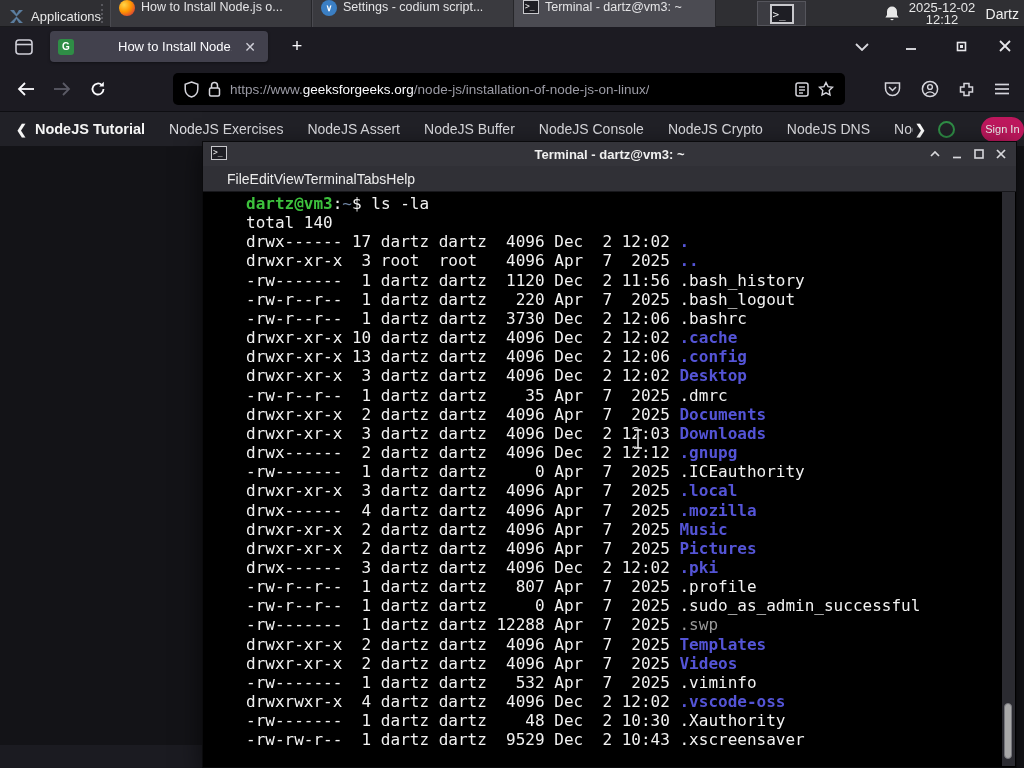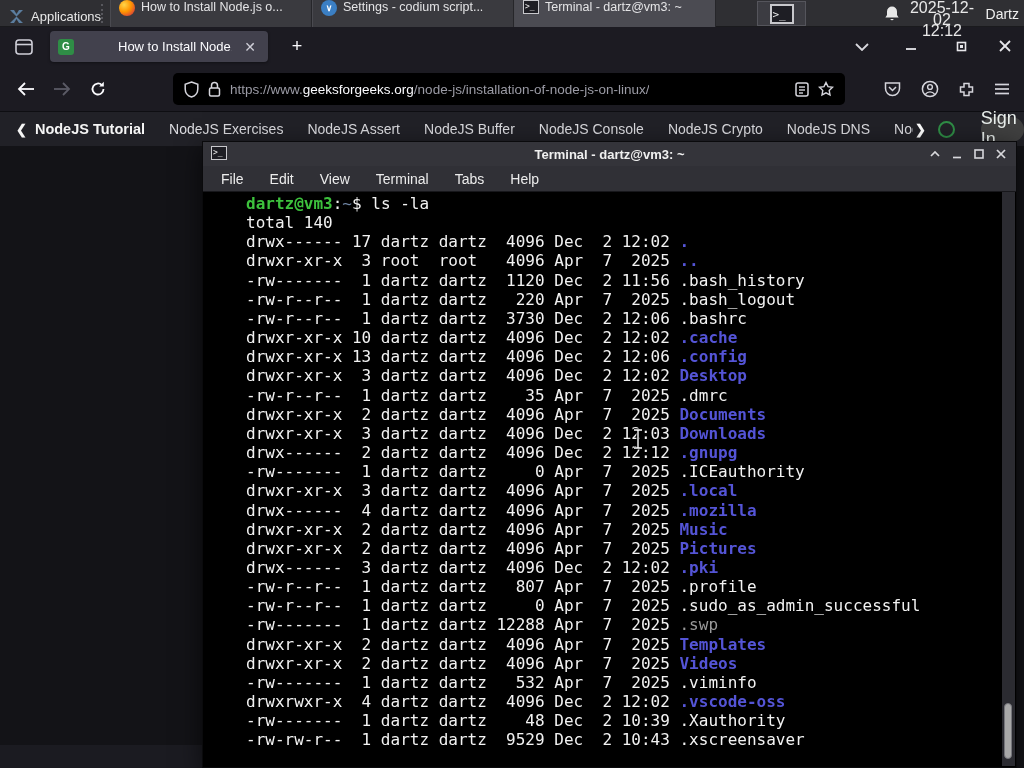--- a/index.html
+++ b/index.html
@@ -26,21 +26,21 @@
   .ico-codium { width:16px; height:16px; border-radius:50%; flex:none; background:#3b7fc4;
      color:#fff; font-size:9px; font-weight:bold; display:flex; align-items:center; justify-content:center; }
   .ico-term { width:16px; height:14px; flex:none; background:#1e1e24; border:1px solid #c8c8cc;
      color:#eaeaea; font-family:"DejaVu Sans Mono", monospace; font-size:8px; line-height:11px;
      text-align:left; padding-left:1px; }
   .tray-launcher { position:absolute; left:757px; top:1px; width:49px; height:25px;
      background:#3c3c42; border:1px solid #55555c; display:flex; align-items:center; justify-content:center; }
   .tray-launcher .ico-term { width:24px; height:20px; font-size:11px; line-height:17px; border-width:2px; }
   .bell { position:absolute; left:882px; top:4px; width:20px; height:20px; }
   .clock { position:absolute; left:908px; top:2px; width:68px; height:24px; text-align:center;
-           color:#e8e8e8; font-size:16px; line-height:11.5px; }
+           color:#e8e8e8; font-size:13px; line-height:11.5px; }
   .panel-user { position:absolute; right:5px; top:0; height:27px; display:flex; align-items:center;
                 color:#f0f0f0; font-size:14px; }
   .appicon { width:17px; height:17px; }
 
   
   .ffwin { position:absolute; left:0; top:27px; width:1024px; height:741px; background:#131317; }
   .tabbar { position:absolute; left:0; top:0; width:1024px; height:39px; background:#1c1b22; }
   .ffview-btn { position:absolute; left:10px; top:6px; width:28px; height:28px; border-radius:4px;
                 display:flex; align-items:center; justify-content:center; }
   .tab { position:absolute; left:50px; top:4px; width:218px; height:31px; background:#42414d;
@@ -66,34 +66,34 @@
   .url-text .domain { color:#fbfbfe; }
   .url-spacer { flex:1; }
   .gfgnav { position:absolute; left:0; top:85px; width:1024px; height:34px; background:#212127;
             display:flex; align-items:center; padding-left:16px; color:#dcdce0; font-size:14px; }
   .gfgnav .chev { color:#f5f5f5; font-weight:bold; margin-right:8px; font-size:13px; }
   .gfg-link { margin-right:24px; white-space:nowrap; }
   .gfg-link.first { font-weight:bold; color:#f5f5f5; font-size:14.5px; }
   .gfg-link.truncated { width:34px; overflow:hidden; margin-right:2px; }
   .gfg-more { color:#ffffff; font-weight:bold; font-size:13px; margin-right:12px; }
   .gfg-search { width:17px; height:17px; border:2.5px solid #2f8d46; border-radius:50%; margin-right:26px; flex:none; }
-  .gfg-signin { width:78px; height:25px; border-radius:13px; background:#404040; color:#e9efec;
-                font-size:18px; display:flex; align-items:center; justify-content:center; }
+  .gfg-signin { width:78px; height:25px; border-radius:13px; background:#be185d; color:#e9efec;
+                font-size:11px; display:flex; align-items:center; justify-content:center; }
   .page-footer-strip { position:absolute; left:0; top:718px; width:202px; height:23px; background:#1b1b21; }
 
   
   .term { position:absolute; left:202px; top:141px; width:815px; height:627px;
           background:#000; border:1px solid #0a0a0c; box-shadow:0 6px 24px rgba(0,0,0,.6); }
   .term-titlebar { position:relative; height:24px; background:#34343a; display:flex; align-items:center; }
   .term-titlebar .ico-term { position:absolute; left:8px; top:4px; }
   .term-title { width:100%; text-align:center; color:#f0f0f0; font-size:13px; font-weight:bold; }
   .tb-btns { position:absolute; right:4px; top:0; height:24px; display:flex; }
   .tb-btn { width:22px; height:24px; display:flex; align-items:center; justify-content:center; color:#d8d8dc; }
   .term-menubar { height:26px; background:#303036; border-bottom:1px solid #17171b;
-                  display:flex; align-items:center; gap:26px; padding-left:18px; }
+                  display:flex; align-items:center; padding-left:24px; }
   .menu-item { color:#ececec; font-size:14px; }
   .term-body { position:absolute; left:1px; top:50px; right:14px; bottom:0; overflow:hidden;
                font-family:"DejaVu Sans Mono", monospace; font-size:16px; line-height:19.15px;
                color:#f2f2f2; padding:2px 0 0 2px; }
   .trow { white-space:pre;margin-left:40px; }
   .n-dir { color:#5454d6; font-weight:bold; }
   .n-file { color:#f2f2f2; }
   .n-dim { color:#9a9a9a; }
   .p-user { color:#3dc23d; font-weight:bold; }
   .p-cwd { color:#6e84a3; }
@@ -296,21 +296,21 @@
         <div class="trow"><span>drwxr-xr-x  2 dartz dartz  4096 Apr  7  2025 </span><span class="n-dir">Music</span></div>
         <div class="trow"><span>drwxr-xr-x  2 dartz dartz  4096 Apr  7  2025 </span><span class="n-dir">Pictures</span></div>
         <div class="trow"><span>drwx------  3 dartz dartz  4096 Dec  2 12:02 </span><span class="n-dir">.pki</span></div>
         <div class="trow"><span>-rw-r--r--  1 dartz dartz   807 Apr  7  2025 </span><span class="n-file">.profile</span></div>
         <div class="trow"><span>-rw-r--r--  1 dartz dartz     0 Apr  7  2025 </span><span class="n-file">.sudo_as_admin_successful</span></div>
         <div class="trow"><span>-rw-------  1 dartz dartz 12288 Apr  7  2025 </span><span class="n-dim">.swp</span></div>
         <div class="trow"><span>drwxr-xr-x  2 dartz dartz  4096 Apr  7  2025 </span><span class="n-dir">Templates</span></div>
         <div class="trow"><span>drwxr-xr-x  2 dartz dartz  4096 Apr  7  2025 </span><span class="n-dir">Videos</span></div>
         <div class="trow"><span>-rw-------  1 dartz dartz   532 Apr  7  2025 </span><span class="n-file">.viminfo</span></div>
         <div class="trow"><span>drwxrwxr-x  4 dartz dartz  4096 Dec  2 12:02 </span><span class="n-dir">.vscode-oss</span></div>
-        <div class="trow"><span>-rw-------  1 dartz dartz    48 Dec  2 10:39 </span><span class="n-file">.Xauthority</span></div>
+        <div class="trow"><span>-rw-------  1 dartz dartz    48 Dec  2 10:30 </span><span class="n-file">.Xauthority</span></div>
         <div class="trow"><span>-rw-rw-r--  1 dartz dartz  9529 Dec  2 10:43 </span><span class="n-file">.xscreensaver</span></div>
       </div>
     <div class="term-scroll">
       <div class="term-thumb"></div>
     </div>
   </div>
 
   <div class="panel">
     <div class="app-btn">
       <svg class="appicon" viewBox="0 0 17 17">

